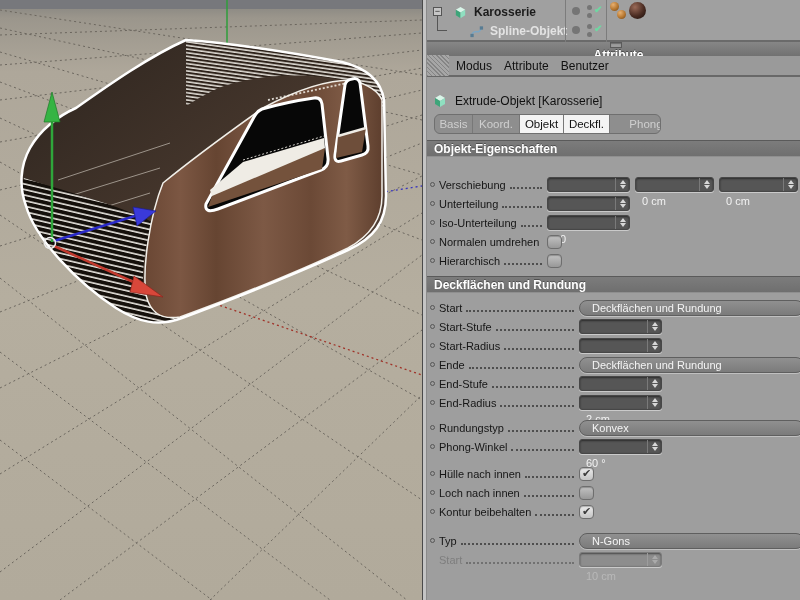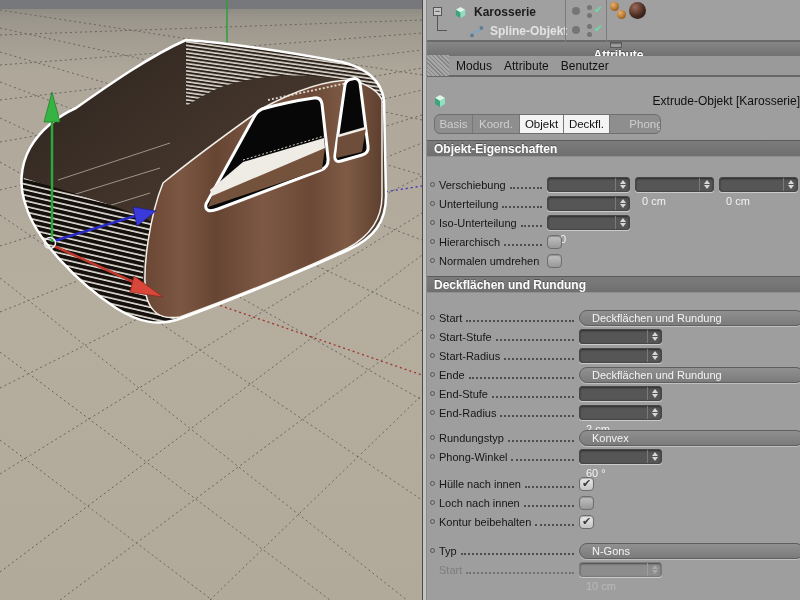--- a/index.html
+++ b/index.html
@@ -48,21 +48,21 @@
   #menubar { position:absolute; left:0; top:56px; width:373px; height:21px; background:#9a9a9a;
              border-bottom:2px solid #686868; display:flex; align-items:center; }
   #menubar .grip { width:22px; height:21px;
       background:repeating-linear-gradient(45deg,#858585 0 1px,#a6a6a6 1px 3px); }
   #menubar .mi { font-size:12px; color:#111; margin-left:12px; }
   #menubar .mi:first-of-type { margin-left:7px; }
 
   
   #content { position:absolute; left:0; top:86px; width:373px; bottom:0; overflow:hidden; }
 
-  .objrow { margin:5px 0 0 5px; height:20px; display:flex; align-items:center;justify-content:space-between; }
+  .objrow { margin:5px 0 0 5px; height:20px; display:flex; align-items:center; }
   .objrow .txt { margin-left:7px; font-size:12px; color:#101010; }
 
   .tabs { margin:3px 0 0 7px; width:227px; height:20px; display:flex;
           background:#8e8e8e; border:1px solid #6f6f6f; border-radius:6px; overflow:hidden; }
   .tab { flex:none; display:flex; align-items:center; justify-content:center;
          font-size:11.5px; color:#cfcfcf; border-right:1px solid #787878; }
   .tab.active { background:#f4f4f4; color:#111; }
   .tab:last-child { border-right:none; }
 
   .sechdr { margin-top:6px; height:17px; background:linear-gradient(#7c7c7c,#6f6f6f);
@@ -378,40 +378,40 @@
             <span class="val">10</span>
             <span class="spin">
                 <i class="up"></i>
                 <i class="dn"></i>
               </span>
             </div>
         </div>
         <div class="row">
           <div class="lz">
               <span class="adot"></span>
+            <span class="lbl">Normalen umdrehen</span>
+            <span class="leader"></span>
+            </div>
+          <div class="cbx"></div>
+        </div>
+        <div class="row">
+          <div class="lz">
+              <span class="adot"></span>
             <span class="lbl">Hierarchisch</span>
-            <span class="leader"></span>
-            </div>
-          <div class="cbx"></div>
-        </div>
-        <div class="row">
-          <div class="lz">
-              <span class="adot"></span>
-            <span class="lbl">Normalen umdrehen</span>
             <span class="leader"></span>
             </div>
           <div class="cbx"></div>
         </div>
       </div>
 
       <div class="sechdr">
         <span>Deckflächen und Rundung</span>
       </div>
 
-      <div style="padding-top:15px;">
+      <div style="padding-top:5px;">
         <div class="row s2">
           <div class="lz">
               <span class="adot"></span>
             <span class="lbl">Start</span>
             <span class="leader"></span>
             </div>
           <div class="dropdown">
             <span>Deckflächen und Rundung</span>
             </div>
         </div>

